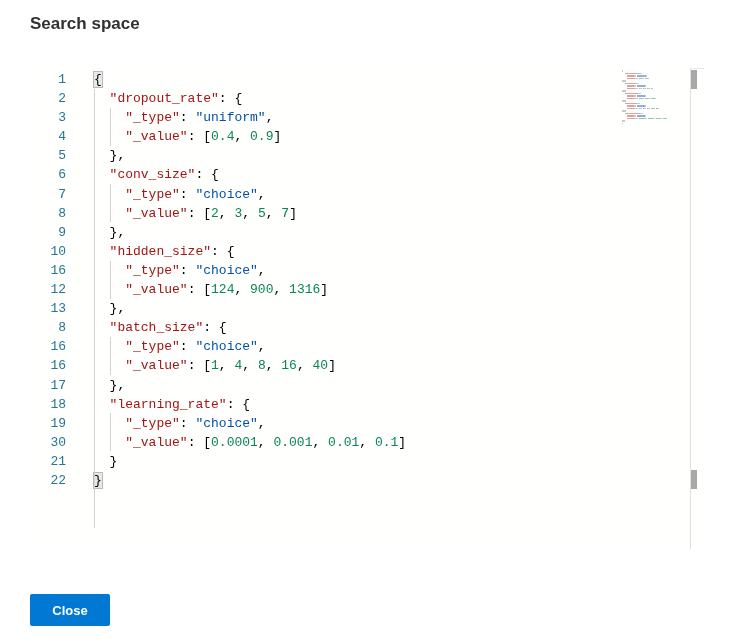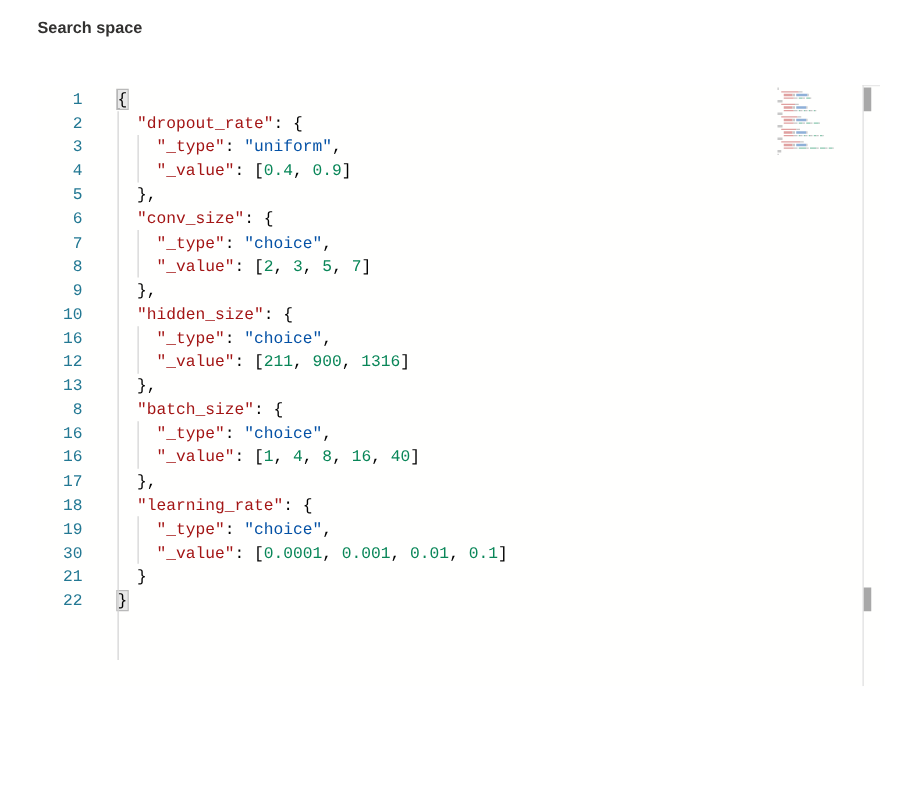--- a/index.html
+++ b/index.html
@@ -14,21 +14,21 @@
     .dialog {
       position: relative;
       width: 737px;
       height: 642px;
       background: #ffffff;
     }
     .title {
       position: absolute;
       left: 30px;
       top: 14px;
-      font-size: 13px;
+      font-size: 17px;
       color: #323130;
       font-weight: 600;
     }
     .editor {
       position: absolute;
       left: 30px;
       top: 68px;
       width: 678px;
       height: 481px;
       background: #fffffe;
@@ -174,21 +174,21 @@
         <div class="line"><span>  </span><span class="key">"dropout_rate"</span><span class="punc">: {</span></div>
         <div class="line"><span>    </span><span class="key">"_type"</span><span class="punc">: </span><span class="str">"uniform"</span><span class="punc">,</span></div>
         <div class="line"><span>    </span><span class="key">"_value"</span><span class="punc">: [</span><span class="num">0.4</span><span class="punc">, </span><span class="num">0.9</span><span class="punc">]</span></div>
         <div class="line"><span class="punc">  },</span></div>
         <div class="line"><span>  </span><span class="key">"conv_size"</span><span class="punc">: {</span></div>
         <div class="line"><span>    </span><span class="key">"_type"</span><span class="punc">: </span><span class="str">"choice"</span><span class="punc">,</span></div>
         <div class="line"><span>    </span><span class="key">"_value"</span><span class="punc">: [</span><span class="num">2</span><span class="punc">, </span><span class="num">3</span><span class="punc">, </span><span class="num">5</span><span class="punc">, </span><span class="num">7</span><span class="punc">]</span></div>
         <div class="line"><span class="punc">  },</span></div>
         <div class="line"><span>  </span><span class="key">"hidden_size"</span><span class="punc">: {</span></div>
         <div class="line"><span>    </span><span class="key">"_type"</span><span class="punc">: </span><span class="str">"choice"</span><span class="punc">,</span></div>
-        <div class="line"><span>    </span><span class="key">"_value"</span><span class="punc">: [</span><span class="num">211</span><span class="punc">, </span><span class="num">900</span><span class="punc">, </span><span class="num">1316</span><span class="punc">]</span></div>
+        <div class="line"><span>    </span><span class="key">"_value"</span><span class="punc">: [</span><span class="num">124</span><span class="punc">, </span><span class="num">900</span><span class="punc">, </span><span class="num">1316</span><span class="punc">]</span></div>
         <div class="line"><span class="punc">  },</span></div>
         <div class="line"><span>  </span><span class="key">"batch_size"</span><span class="punc">: {</span></div>
         <div class="line"><span>    </span><span class="key">"_type"</span><span class="punc">: </span><span class="str">"choice"</span><span class="punc">,</span></div>
         <div class="line"><span>    </span><span class="key">"_value"</span><span class="punc">: [</span><span class="num">1</span><span class="punc">, </span><span class="num">4</span><span class="punc">, </span><span class="num">8</span><span class="punc">, </span><span class="num">16</span><span class="punc">, </span><span class="num">40</span><span class="punc">]</span></div>
         <div class="line"><span class="punc">  },</span></div>
         <div class="line"><span>  </span><span class="key">"learning_rate"</span><span class="punc">: {</span></div>
         <div class="line"><span>    </span><span class="key">"_type"</span><span class="punc">: </span><span class="str">"choice"</span><span class="punc">,</span></div>
         <div class="line"><span>    </span><span class="key">"_value"</span><span class="punc">: [</span><span class="num">0.0001</span><span class="punc">, </span><span class="num">0.001</span><span class="punc">, </span><span class="num">0.01</span><span class="punc">, </span><span class="num">0.1</span><span class="punc">]</span></div>
         <div class="line"><span class="punc">  }</span></div>
         <div class="line"><span class="punc bracket-match">}</span></div>
@@ -345,13 +345,14 @@
           <div class="mm-seg" style="width: 1px; background: rgb(200, 200, 200);"></div>
         </div>
       </div>
 
     <div class="scroll-top-edge"></div>
     <div class="scroll-track"></div>
     <div class="scroll-thumb" style="top:2px;"></div>
     <div class="scroll-thumb" style="top:402px;"></div>
   </div>
 
+  <button class="close-btn">Close</button>
 </div>
 
 </body></html>

